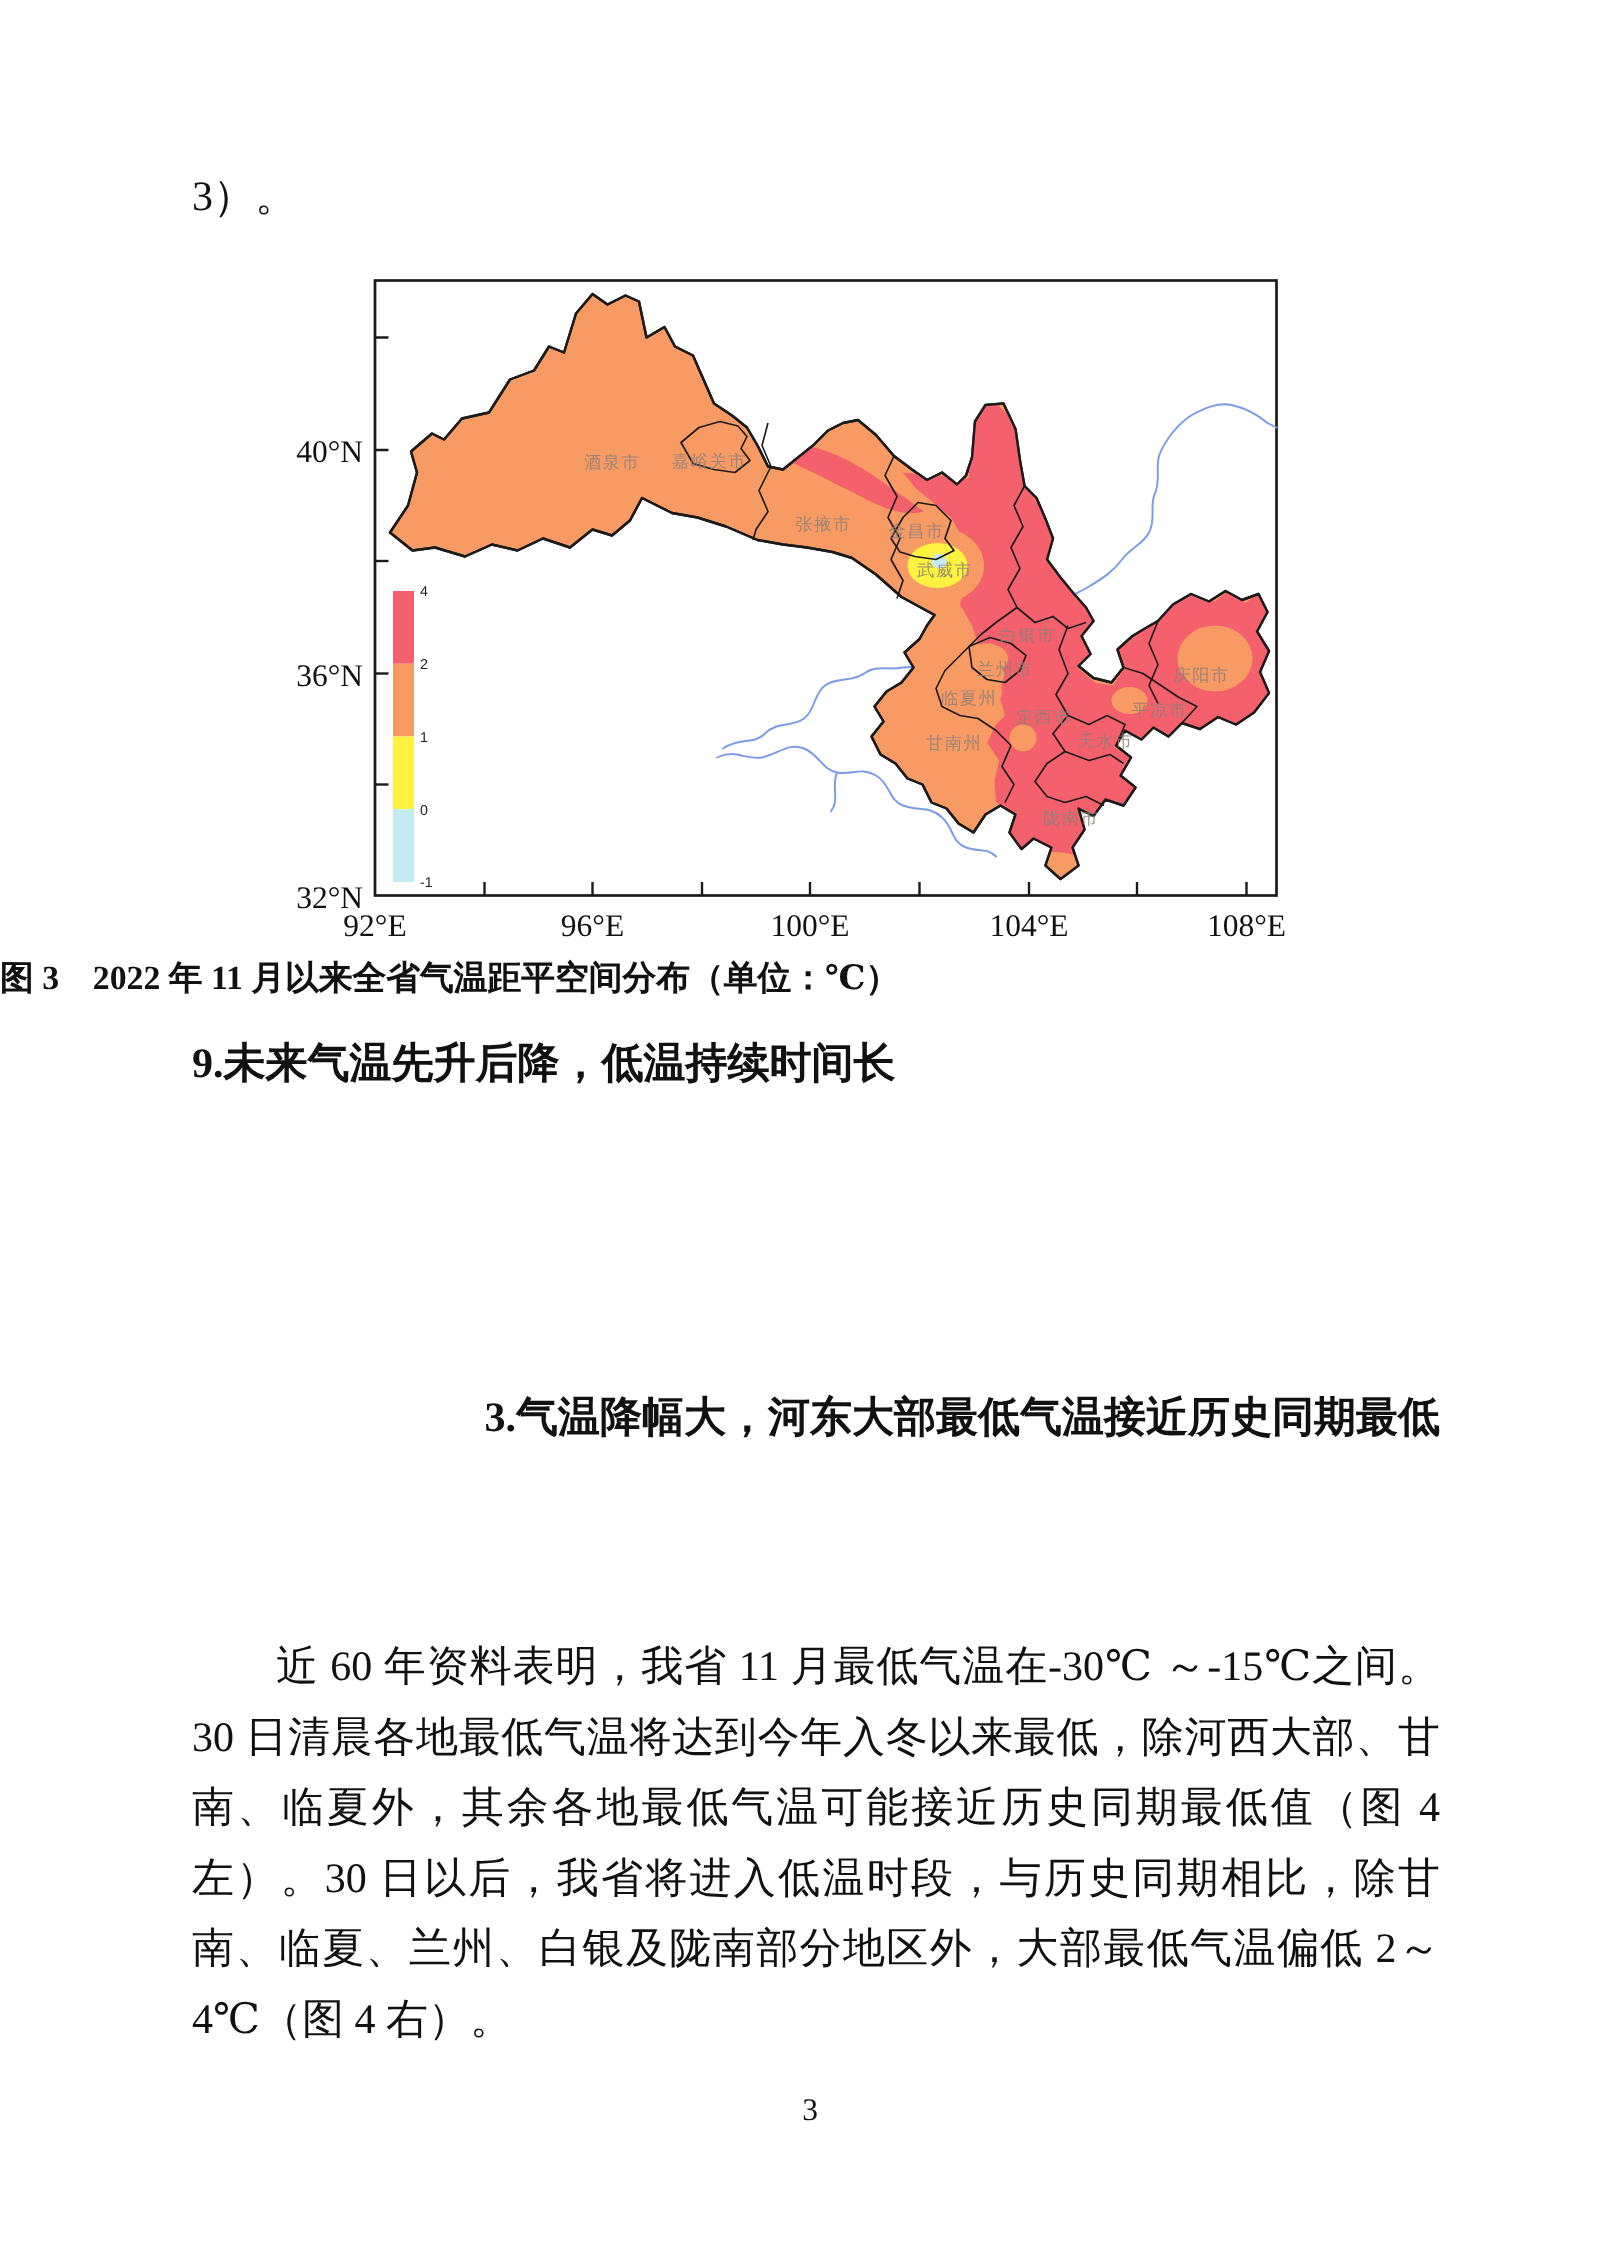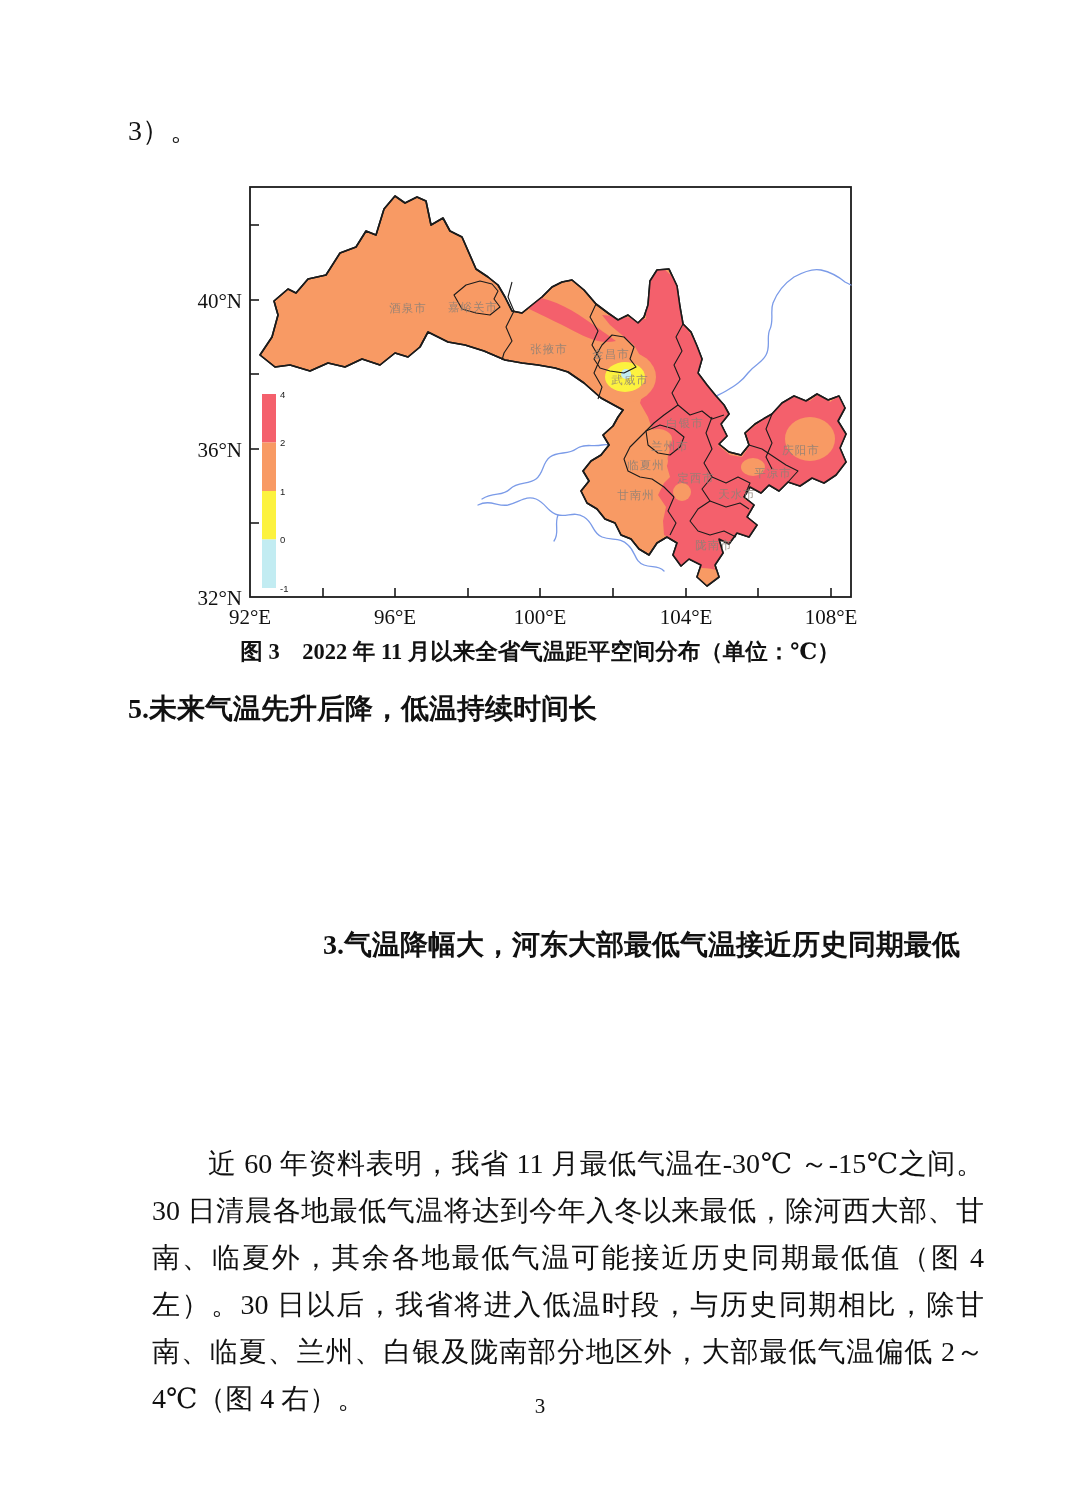--- a/index.html
+++ b/index.html
@@ -14,27 +14,27 @@
   .orange{fill:var(--c-base);stroke:none;}
   .yellow{fill:var(--c-low);stroke:none;}
   .cyan{fill:var(--c-lowest);stroke:none;}
   .river{fill:none;stroke:var(--c-river);stroke-width:1.3;stroke-linecap:round;}
   .iborder{fill:none;stroke:#1b1b1b;stroke-width:1.1;stroke-linejoin:round;}
   #g-ticks line{stroke:#1b1b1b;stroke-width:1.6;}
   #g-yaxis text,#g-xaxis text{font-family:"Liberation Serif","DejaVu Serif",serif;font-size:21px;fill:#111;}
   #g-legend text{font-family:"Liberation Sans","DejaVu Sans",sans-serif;font-size:9.5px;fill:#222;}
   #g-cities text{font-family:"Liberation Serif","DejaVu Serif",serif;font-size:11.5px;
                  fill:var(--c-label);opacity:.85;letter-spacing:1px;}
-  .caption{position:absolute;left:0;top:636px;width:1080px;text-align:center;
+  .caption{position:absolute;left:0;top:636px;width:1080px;text-align:left;
            font-size:22.5px;font-weight:bold;margin:0;}
   .sec-h{position:absolute;left:128px;width:832px;font-size:28px;font-weight:bold;margin:0;}
   .para{position:absolute;left:128px;width:832px;font-size:28px;line-height:47px;margin:0;
         text-align:justify;text-align-last:left;text-indent:2em;}
   #h2{top:690px;} #p1{top:739px;}
-  #h3{top:926px;text-align:right;} #p2{top:975px;} #p3{top:1140px;margin-left:24px;}
+  #h3{top:926px;text-align:right;} #p2{top:975px;} #p3{top:1088px;}
   .pageno{position:absolute;left:0;top:1394px;width:1080px;text-align:center;font-size:21px;margin:0;}
 </style>
 </head>
 <body>
 
 <div class="page">
 
   <p class="opening">3）。</p>
 
   <div class="map-wrap">
@@ -142,19 +142,19 @@
           <text x="487" y="311" text-anchor="middle">天水市</text>
           <text x="523" y="290" text-anchor="middle">平凉市</text>
           <text x="551" y="267" text-anchor="middle">庆阳市</text>
           <text x="464" y="362" text-anchor="middle">陇南市</text>
         </g>
     </svg>
   </div>
 
   <p class="caption">图 3　2022 年 11 月以来全省气温距平空间分布（单位：℃）</p>
 
-  <h2 class="sec-h" id="h2">5.未来气温先升后降，低温持续时间长</h2>
+  <h2 class="sec-h" id="h2">9.未来气温先升后降，低温持续时间长</h2>
 
   <h2 class="sec-h" id="h3">3.气温降幅大，河东大部最低气温接近历史同期最低</h2>
   <p class="para" id="p3">近 60 年资料表明，我省 11 月最低气温在-30℃ ～-15℃之间。30 日清晨各地最低气温将达到今年入冬以来最低，除河西大部、甘南、临夏外，其余各地最低气温可能接近历史同期最低值（图 4 左）。30 日以后，我省将进入低温时段，与历史同期相比，除甘南、临夏、兰州、白银及陇南部分地区外，大部最低气温偏低 2～4℃（图 4 右）。</p>
 
   <p class="pageno">3</p>
 </div>
 
 </body></html>

